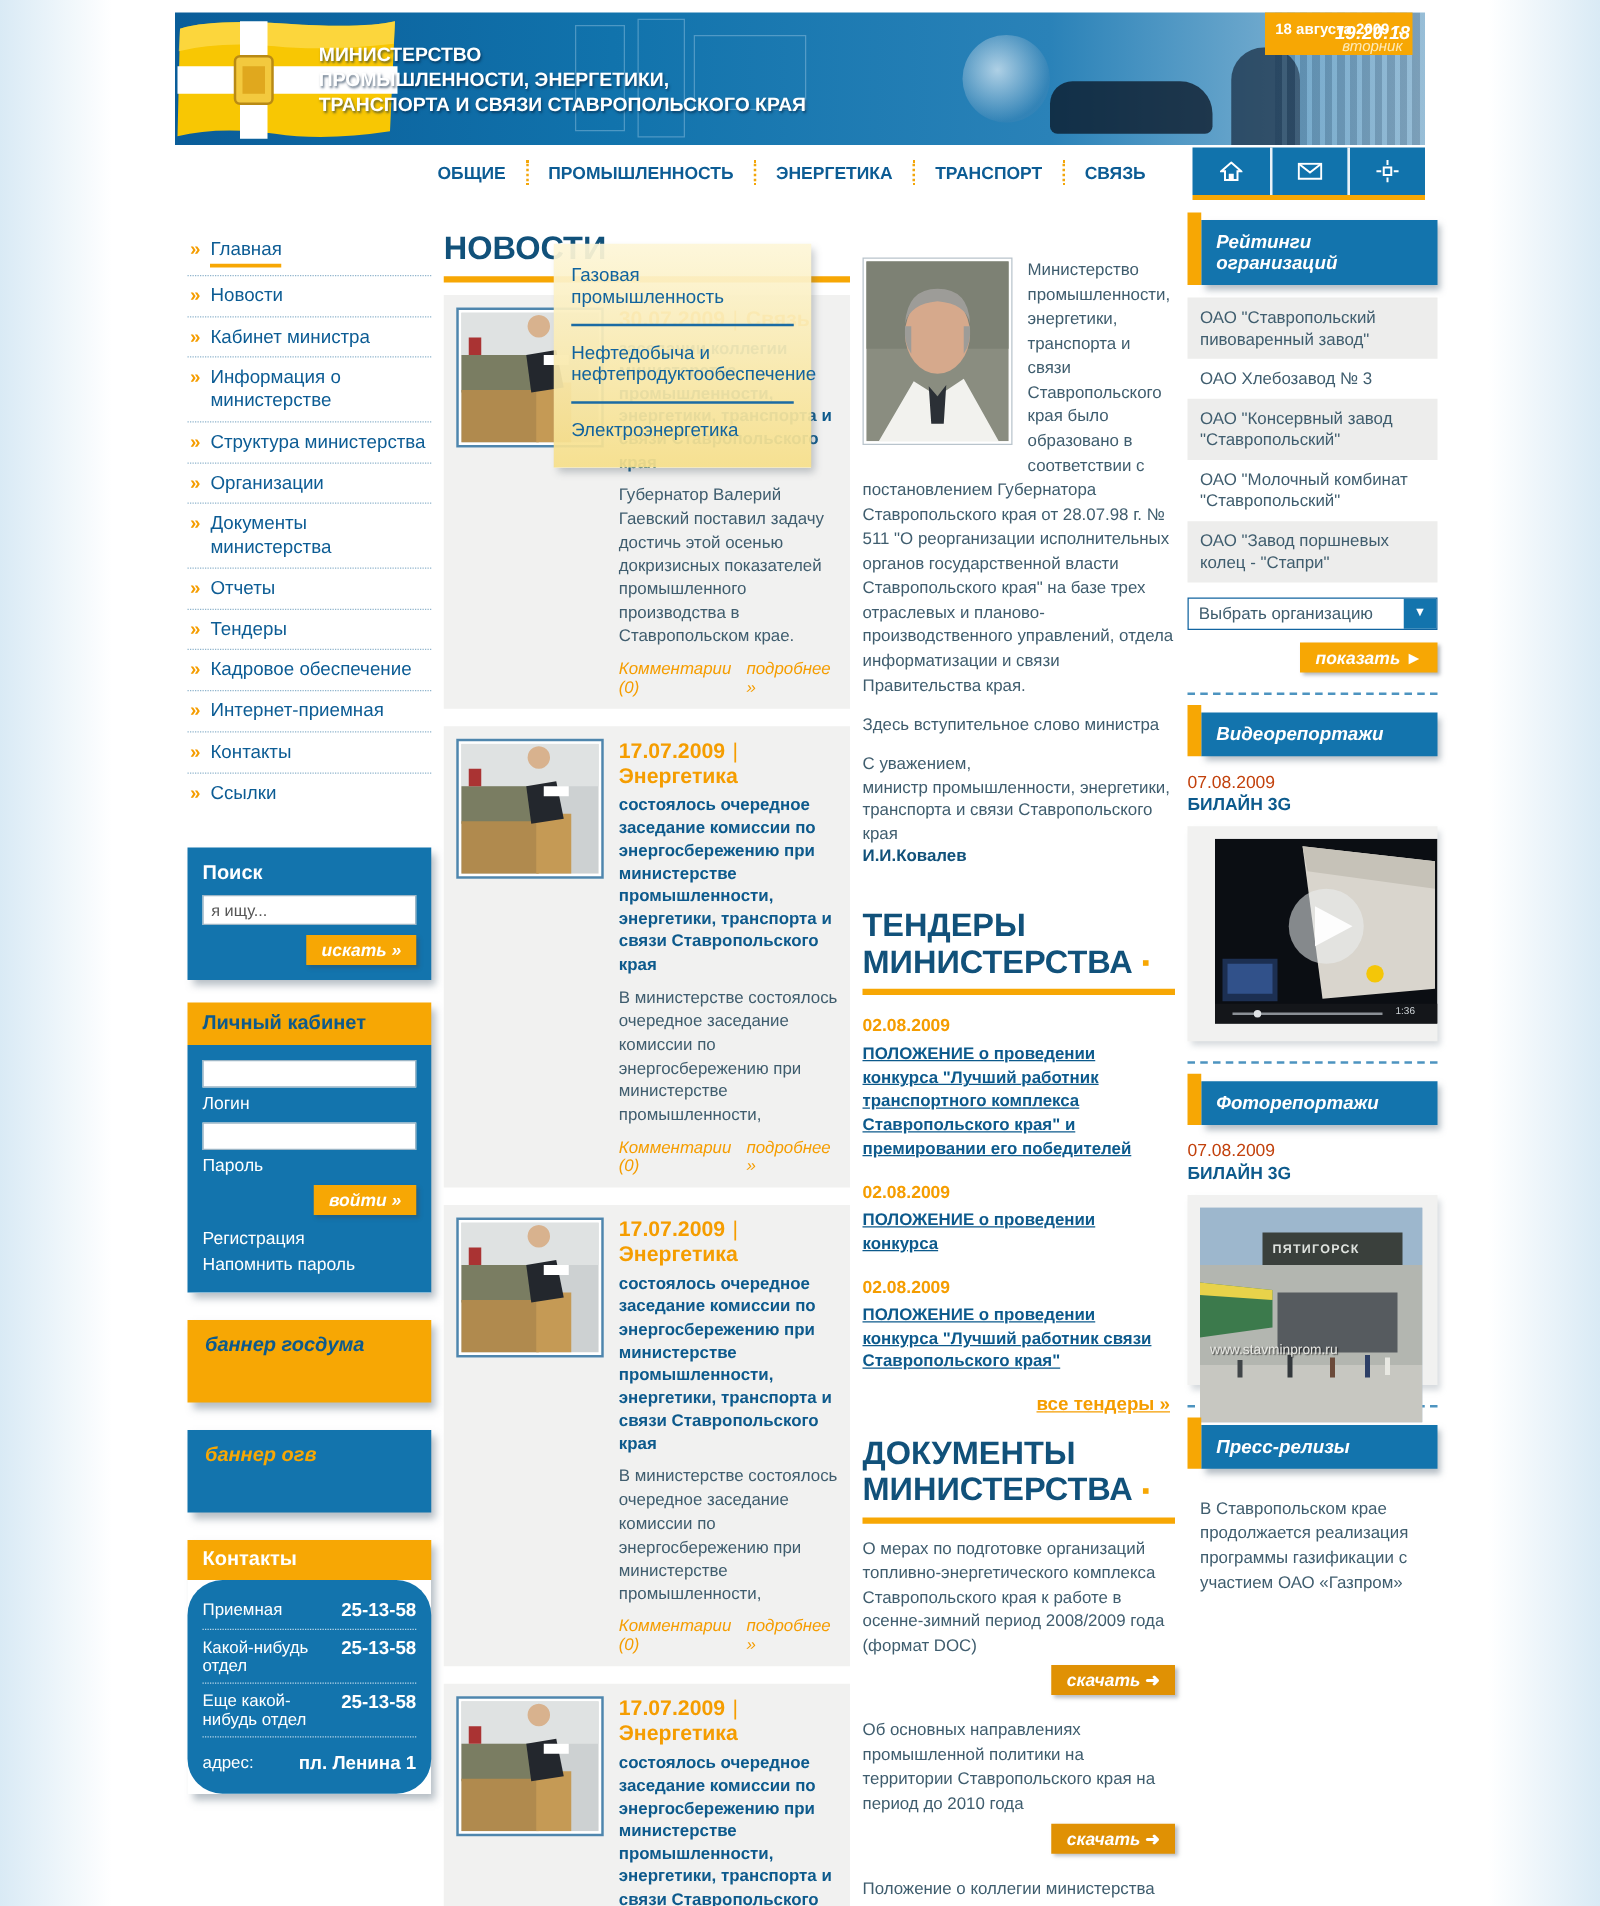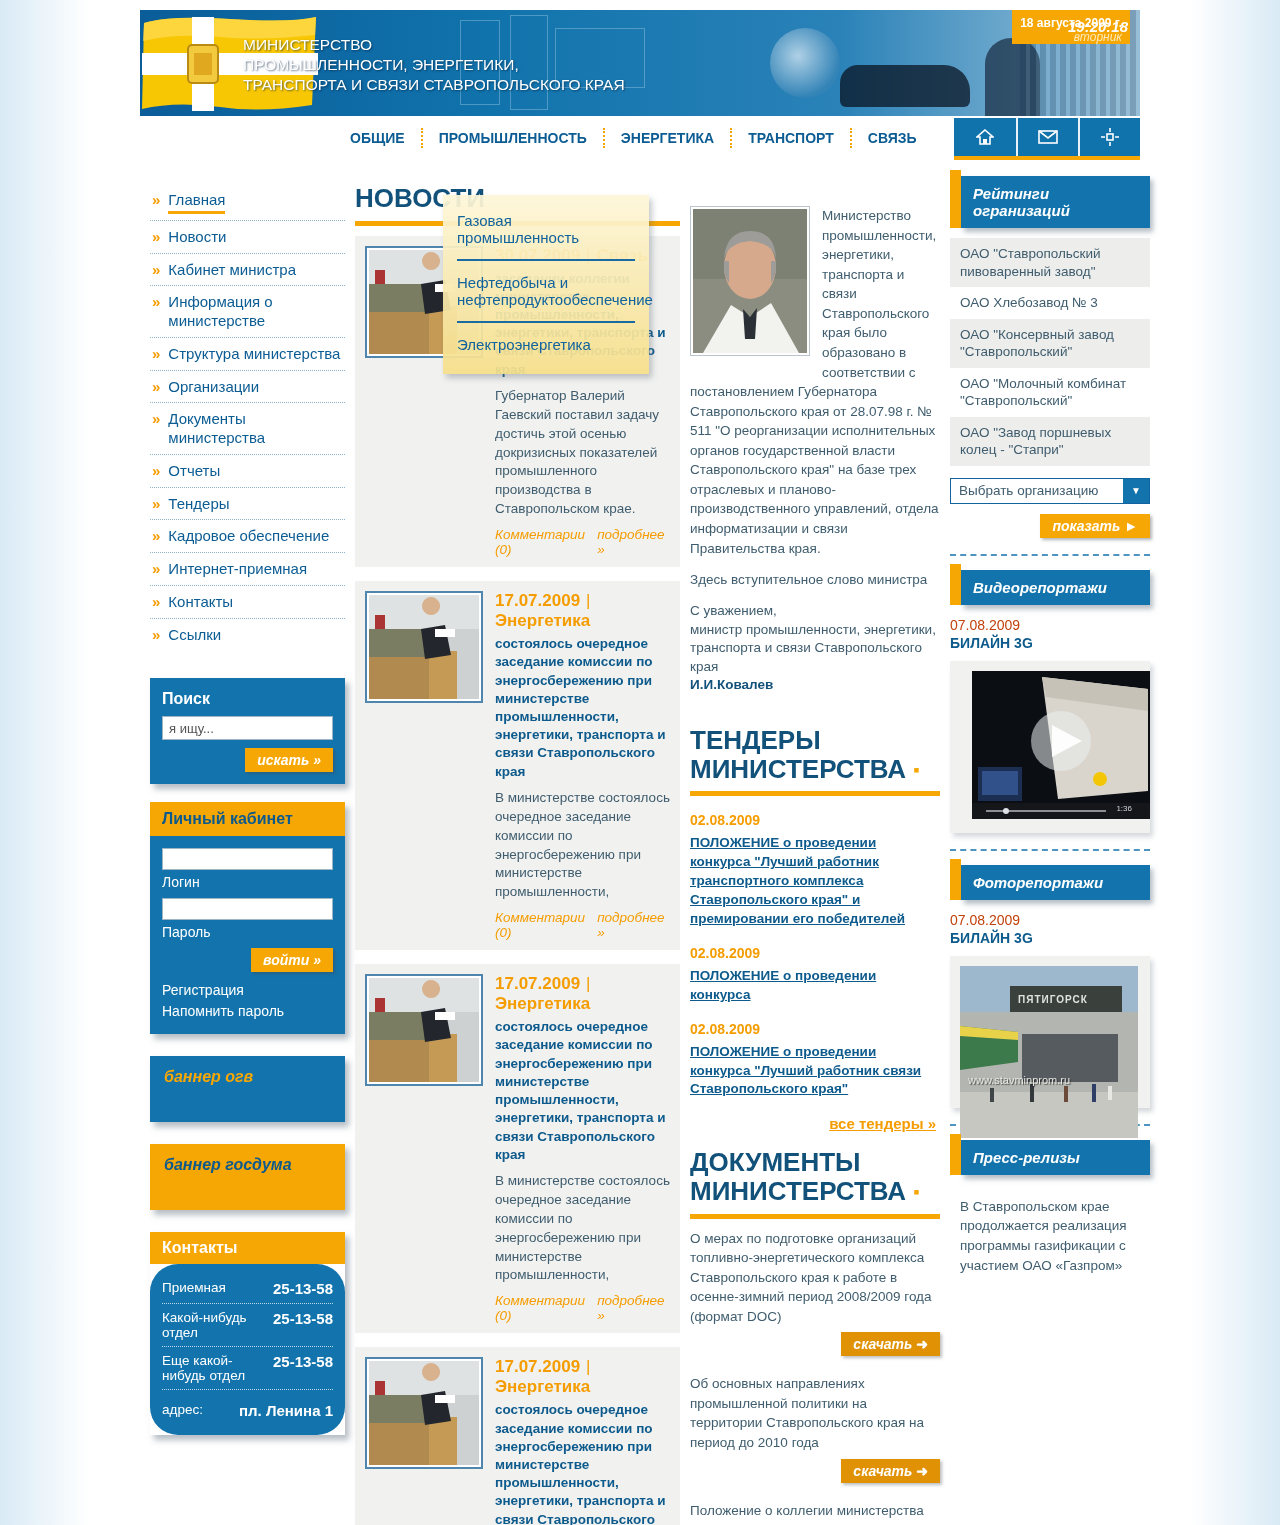--- a/index.html
+++ b/index.html
@@ -21,21 +21,21 @@
   .dish { position:absolute; left:630px; top:18px; width:70px; height:70px; border-radius:50%;
     background:radial-gradient(circle at 40% 40%, rgba(220,235,245,.75), rgba(90,140,180,.2) 70%); }
   .carshape { position:absolute; left:700px; top:55px; width:130px; height:42px; border-radius:18px 26px 6px 6px;
     background:rgba(10,20,35,.75); }
   .person { position:absolute; left:845px; top:28px; width:55px; height:78px; border-radius:26px 26px 0 0;
     background:rgba(15,30,50,.65); }
   .industry { position:absolute; right:0; top:0; width:120px; height:106px;
     background:repeating-linear-gradient(90deg, rgba(20,50,80,.5) 0 6px, rgba(120,160,190,.35) 6px 10px); opacity:.5; }
   .time { position:absolute; top:8px; right:12px; color:#fff; font-weight:bold; font-style:italic; font-size:15px; z-index:6; }
   .flag { position:absolute; left:0; top:5px; width:180px; height:98px; }
-  .htitle { position:absolute; left:103px; top:25px; color:#fff; font-weight:normal; font-size:15.5px; line-height:20px;
+  .htitle { position:absolute; left:115px; top:25px; color:#fff; font-weight:bold; font-size:15.5px; line-height:20px;
     text-shadow:1px 1px 2px rgba(0,30,60,.6); z-index:4; }
 
   
   .navrow { position:relative; height:52px; background:#fff; }
   .mainnav { position:absolute; left:210px; top:6px; display:flex; }
   .mainnav a { color:#0c5c94; font-weight:bold; font-size:14px; text-decoration:none; padding:8px 0; cursor:pointer; }
   .navsep { width:1px; margin:6px 16px; border-left:2px dotted #f3a60a; }
   .iconbar { position:absolute; right:0; top:2px; display:flex; border-bottom:4px solid #f7a704; }
   .iconbar .ic { width:62px; height:38px; background:#1173ac; display:flex; align-items:center; justify-content:center; cursor:pointer; }
   .iconbar .ic + .ic { border-left:2px solid #e9f2f8; }
@@ -293,22 +293,22 @@
           <input type="text" style="">
           <div class="flabel">Логин</div>
           <input type="password" style="">
           <div class="flabel">Пароль</div>
           <div class="btnrow"><button class="btn-orange">войти »</button></div>
           <a>Регистрация</a>
           <a>Напомнить пароль</a>
         </div>
       </div>
 
+      <div class="banner orange">баннер госдума</div>
       <div class="banner blue">баннер огв</div>
-      <div class="banner orange">баннер госдума</div>
 
       <div class="contacts">
         <div class="chead">Контакты</div>
         <div class="cbody">
           <div class="crow">
             <span>Приемная</span>
             <span class="v">25-13-58</span>
           </div>
           <div class="crow">
             <span>Какой-нибудь отдел</span>

